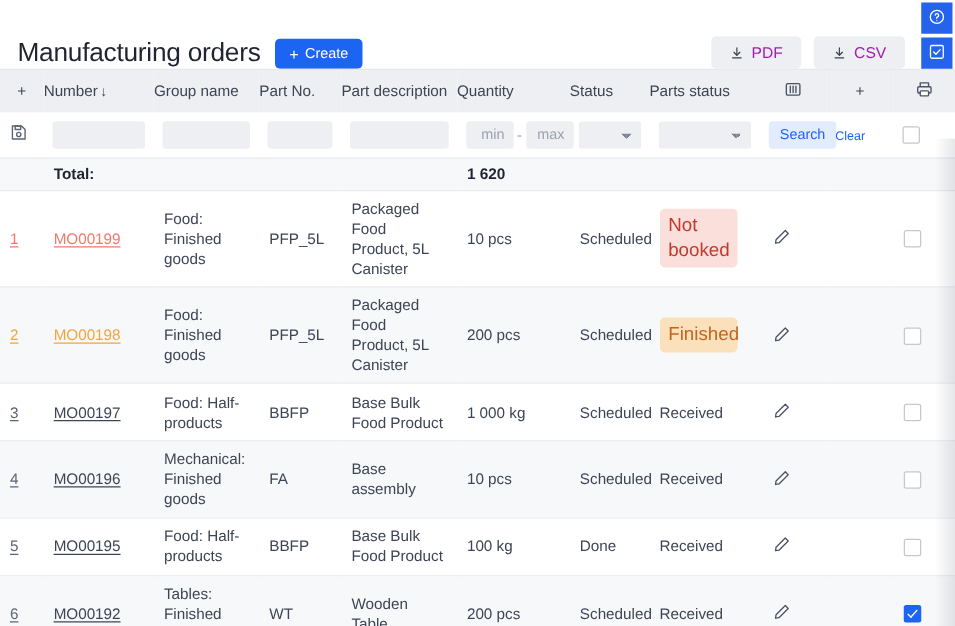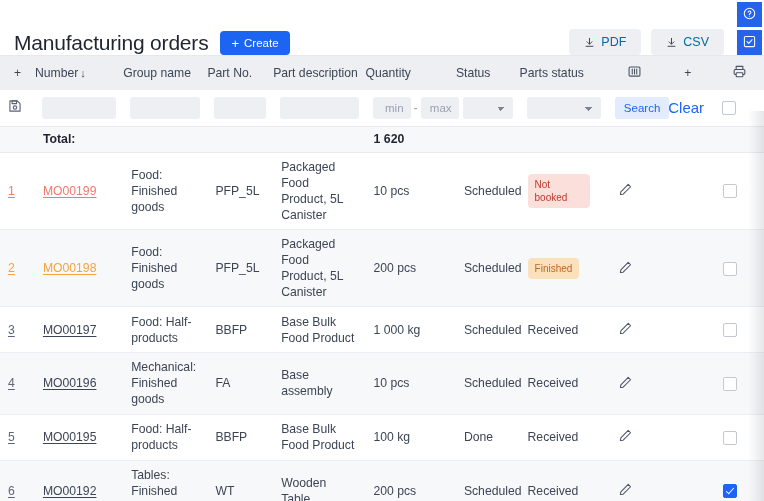--- a/index.html
+++ b/index.html
@@ -58,21 +58,21 @@
     gap: 10px;
     padding-right: 30px;
   }
   .ghost-btn {
     background: #edeff2;
     border: none;
     border-radius: 4px;
     height: 26px;
     padding: 0 15px;
     font-size: 12.5px;
-    color: #0369a1;
+    color: #a21caf;
     font-family: "Liberation Sans", sans-serif;
     display: inline-flex;
     align-items: center;
     gap: 6px;
     cursor: pointer;
   }
   .dl-ico { width: 11px; height: 11px; display: inline-block; }
 
   .side-tools {
     position: absolute;
@@ -166,21 +166,21 @@
     border-radius: 3px;
     height: 22px;
     padding: 0 9px;
     font-size: 11.5px;
     font-family: "Liberation Sans", sans-serif;
     cursor: pointer;
     white-space: nowrap;
   }
   .clear-link {
     color: #1c64f2;
-    font-size: 15px;
+    font-size: 10px;
     cursor: pointer;
     white-space: nowrap;
     text-decoration: none;
   }
   .save-filter-ico { display: inline-flex; align-items: center; justify-content: center; cursor: pointer; }
 
   tr.total-row { background: #f7f8fa; height: 26px; }
   tr.total-row td {
     border-bottom: 1px solid #e8eaee;
     font-size: 12.3px;
@@ -212,21 +212,21 @@
     text-underline-offset: 2px;
     cursor: pointer;
   }
   tr.tone-red td, tr.tone-red .idx-link, tr.tone-red .num-link { color: #f2786b; }
   tr.tone-orange td, tr.tone-orange .idx-link, tr.tone-orange .num-link { color: #f5a43c; }
 
   .badge {
     display: inline-block;
     padding: 4px 7px;
     border-radius: 4px;
-    font-size: 10px;
+    font-size: 15px;
     line-height: 1.3;
     max-width: 62px;
   }
   .badge.notbooked { background: #fbdfdb; color: #c0392b; }
   .badge.requested { background: #fbe0bc; color: #c2661e; }
 
   td.cell-center { text-align: center; }
   .pencil-btn { background: none; border: none; cursor: pointer; padding: 2px; line-height: 0; }
   .cb {
     width: 14px; height: 14px;

